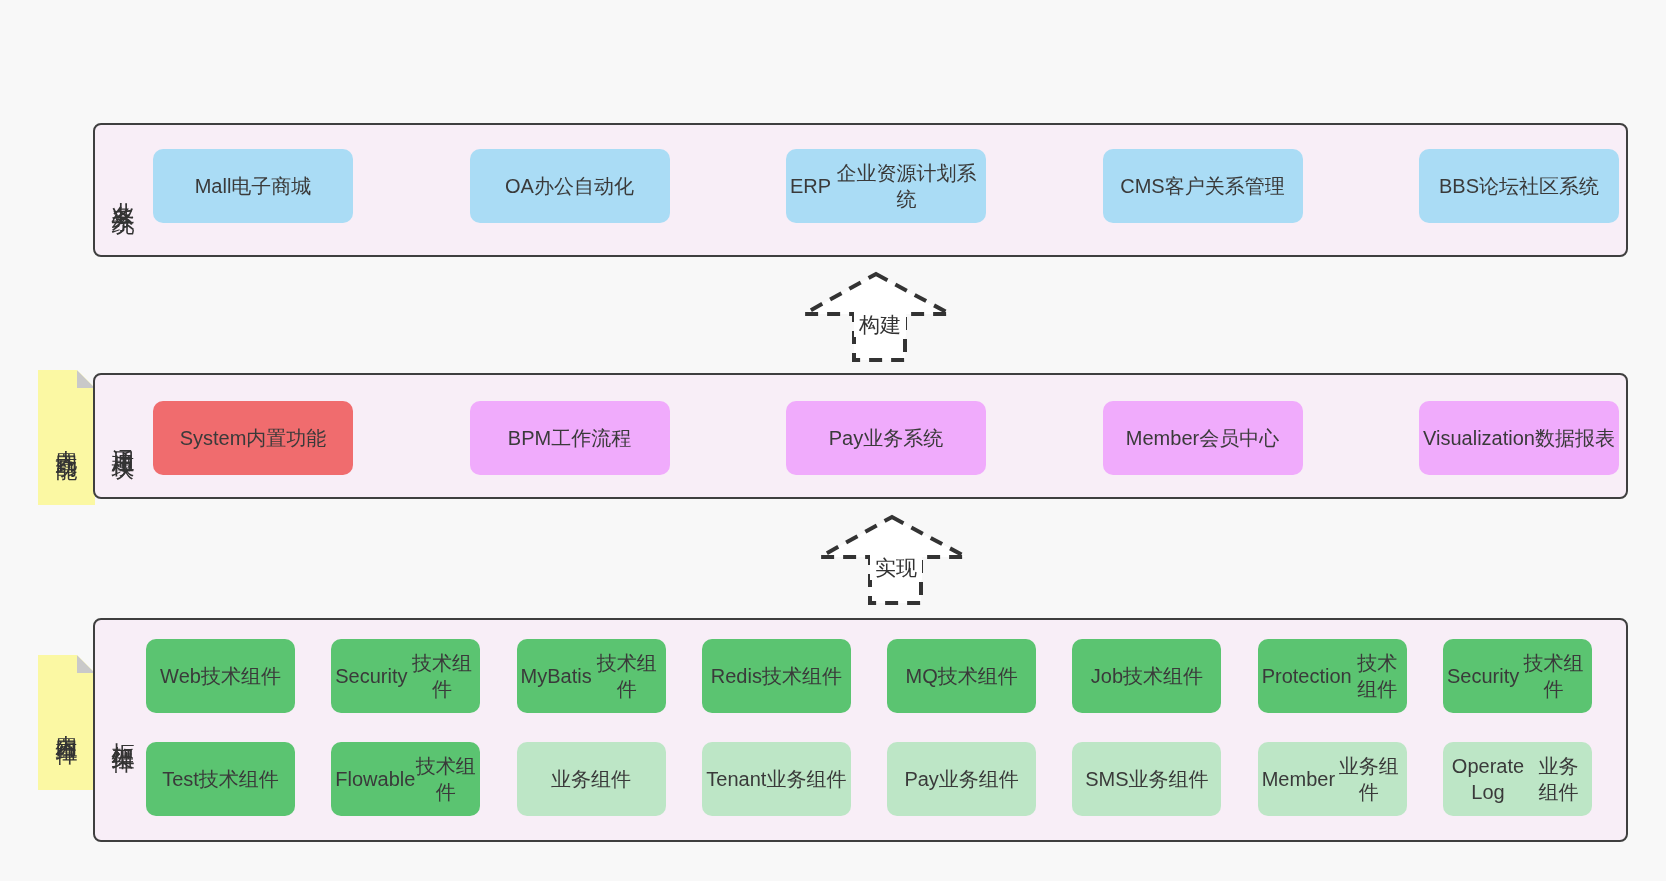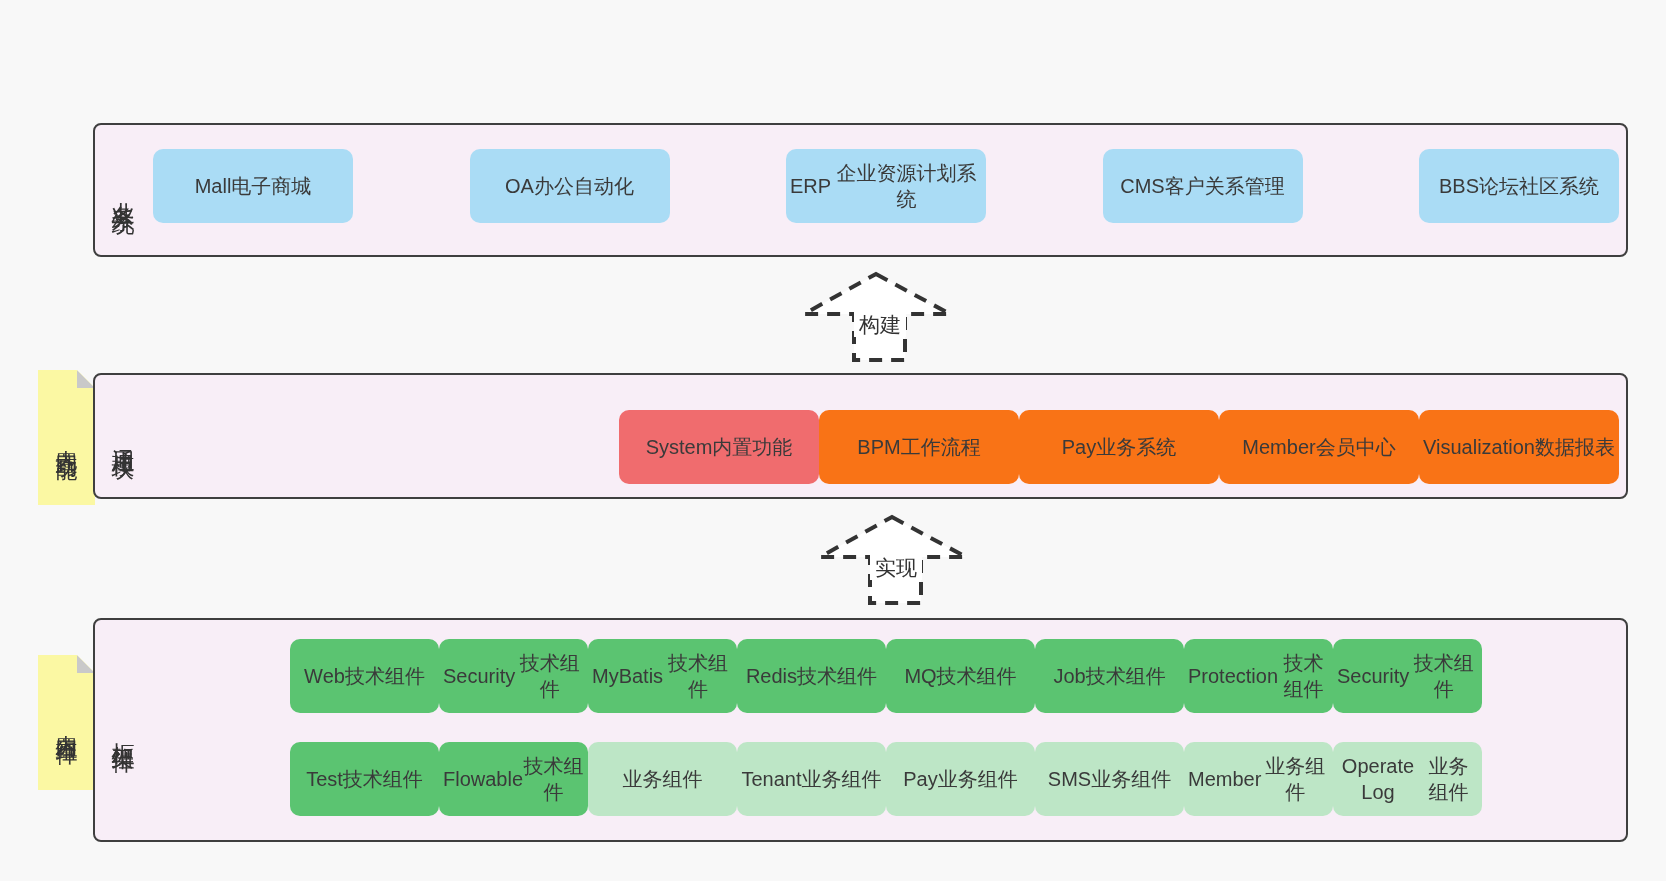--- a/index.html
+++ b/index.html
@@ -22,38 +22,38 @@
   .layer-label{
     position:absolute;left:0;top:0;height:100%;width:58px;
     display:flex;align-items:center;justify-content:center;
     writing-mode:vertical-rl;text-orientation:upright;
     font-size:23px;letter-spacing:3px;color:#333;
   }
   .boxrow{
     position:absolute;left:58px;top:24px;width:1466px;
     display:flex;justify-content:space-between;
   }
-  #layer-modules .boxrow{top:35px;justify-content:flex-end;}
+  #layer-modules .boxrow{top:26px;}
   .boxrow8{
-    position:absolute;left:68px;width:1446px;
-    display:flex;justify-content:center;
+    position:absolute;left:51px;width:1446px;
+    display:flex;justify-content:space-between;
   }
   .row-top{top:19px;}
   .row-bottom{top:122px;}
   .box{
     height:74px;border-radius:10px;
     display:flex;flex-direction:row;align-items:center;justify-content:center;
     text-align:center;font-size:20px;line-height:1.32;color:#3a3a3a;
     padding:2px 4px;box-sizing:border-box;
   }
   .boxrow .box{width:200px;}
   .boxrow8 .box{width:149px;}
   .blue{background:#aadcf5;}
   .red{background:#f06c6e;}
-  .pink{background:#f97316;}
+  .pink{background:#f0abfc;}
   .green{background:#5bc471;}
   .lightgreen{background:#bde6c6;}
   .sticky{
     position:absolute;left:38px;width:57px;height:135px;
     background:#fbf8a3;z-index:1;
     clip-path:polygon(0 0,calc(100% - 18px) 0,100% 18px,100% 100%,0 100%);
   }
   #sticky-modules{top:370px;}
   #sticky-framework{top:655px;}
   .fold{

